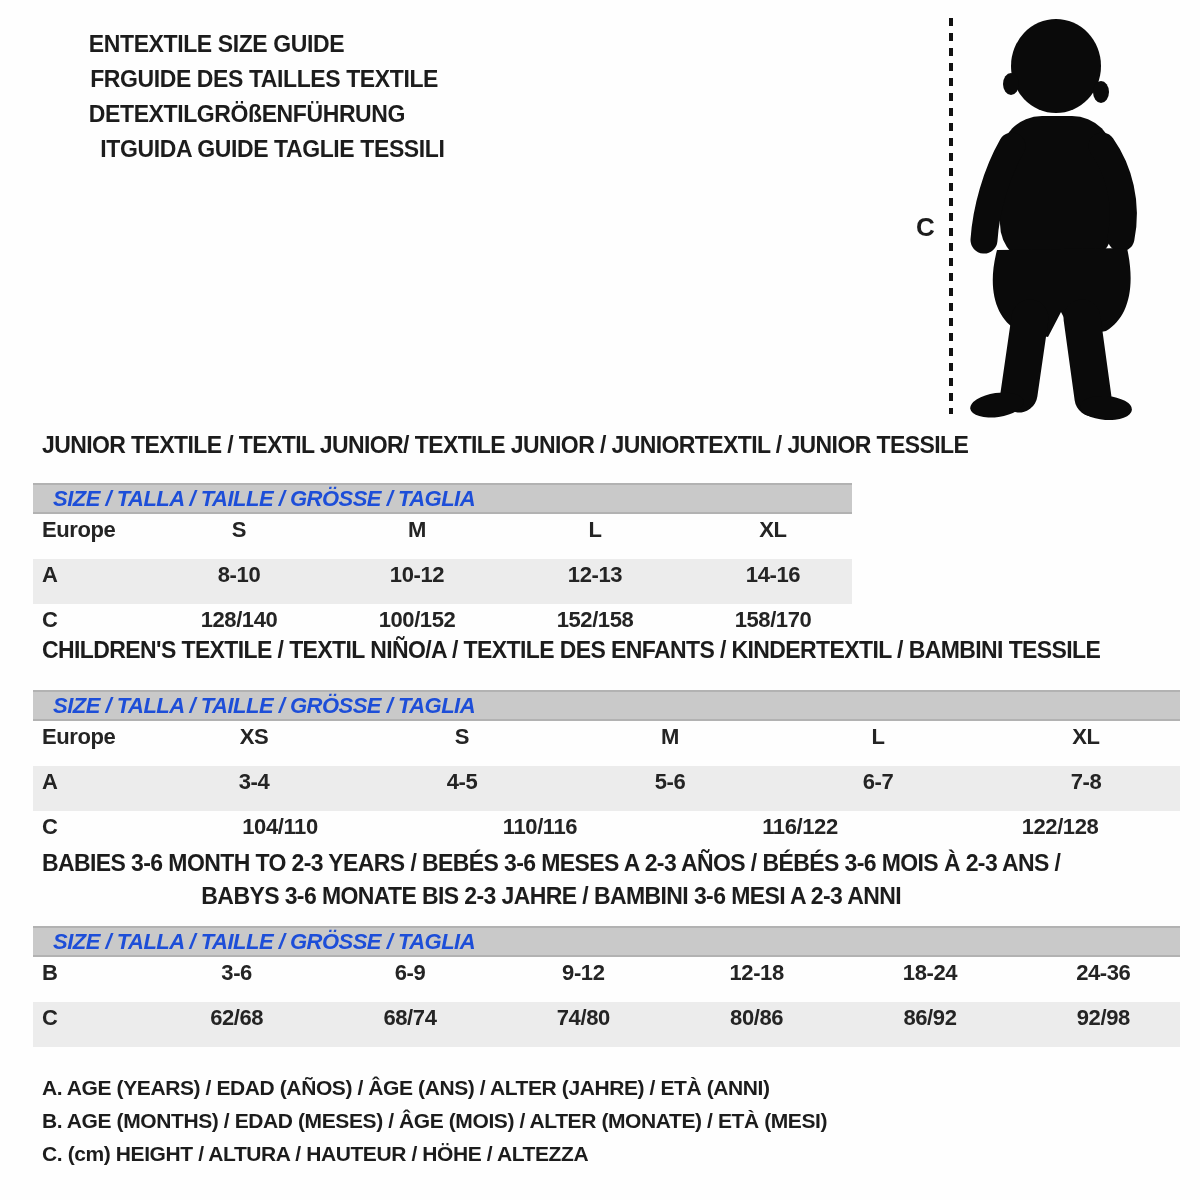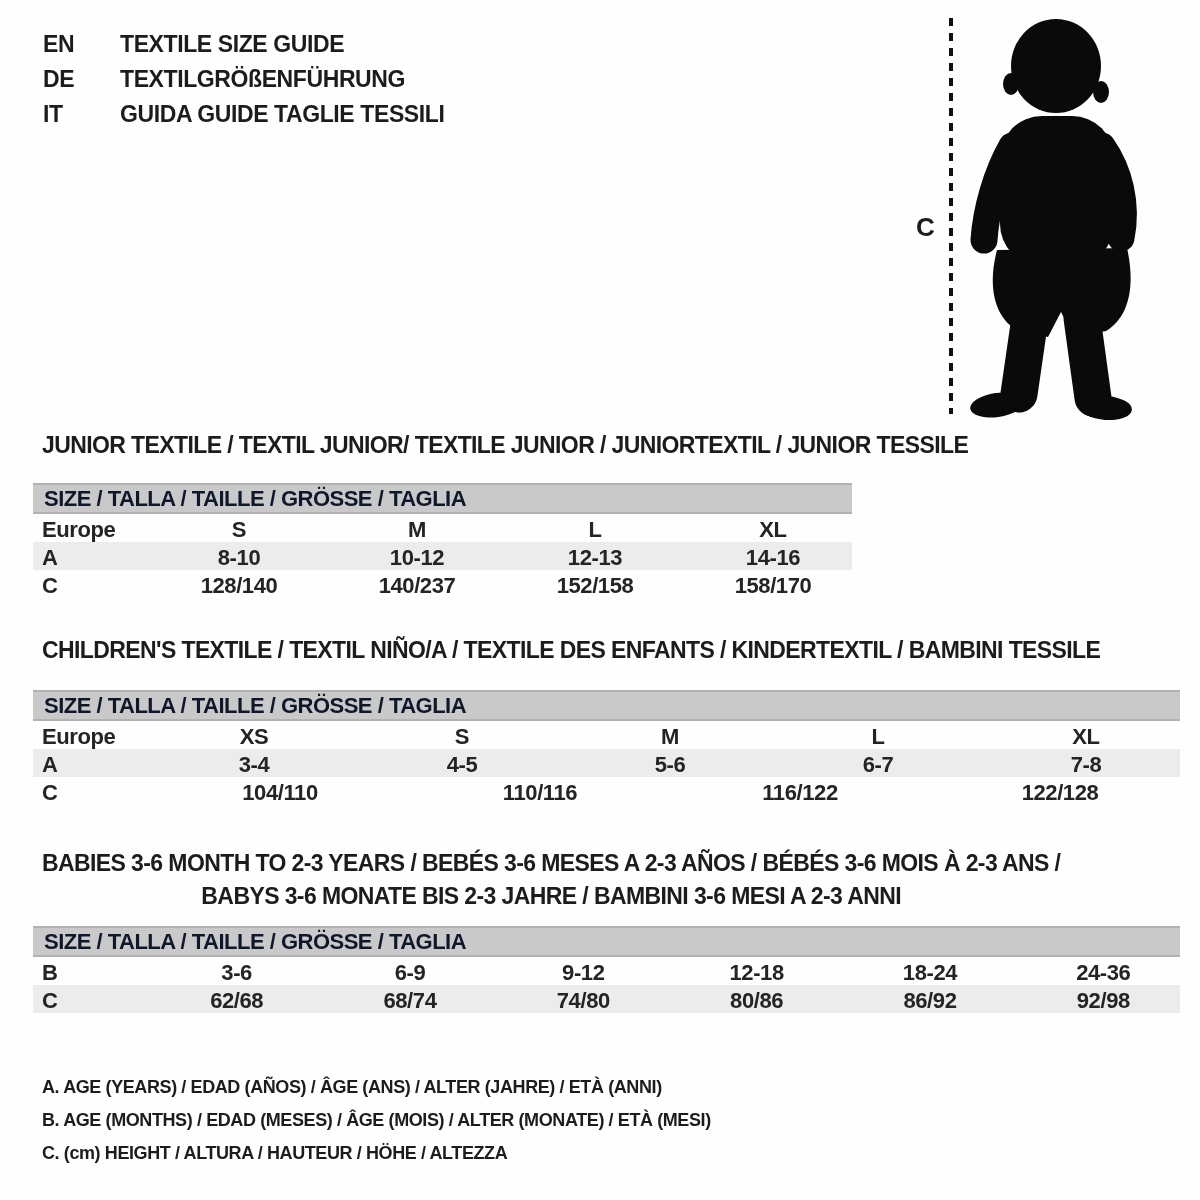--- a/index.html
+++ b/index.html
@@ -4,50 +4,54 @@
 <style>
   html,body{margin:0;padding:0;background:#fff;}
   #canvas{
     position:relative;width:1200px;height:1200px;background:#fefefe;overflow:hidden;
     font-family:"Liberation Sans","DejaVu Sans",sans-serif;
     font-weight:bold;color:#1c1c1c;
   }
   
   .lang-block{position:absolute;left:43px;top:27px;}
   .lang-row{display:flex;font-size:23px;line-height:35px;letter-spacing:-0.4px;}
-  .lang-code{width:77px;}
+  .lang-code{width:77px;text-align:right;}
   
   .figure-svg{position:absolute;left:900px;top:8px;width:260px;height:420px;}
   .measure-label{position:absolute;left:916px;top:212px;font-size:26px;letter-spacing:-0.5px;}
   
   .sec-title{position:absolute;left:42px;font-size:23px;line-height:27px;letter-spacing:-0.6px;white-space:nowrap;}
   .sec-title.two-line{line-height:33px;}
   
   .size-table{position:absolute;left:33px;}
   .size-bar{
     height:27px;background:#c9c9c9;border-top:2px solid #b2b2b2;border-bottom:2px solid #b2b2b2;
-    color:#0f172a;font-size:22px;line-height:27px;padding-left:11px;letter-spacing:-0.5px;
+    color:#1d4ed8;font-size:22px;line-height:27px;padding-left:20px;letter-spacing:-0.5px;font-style:italic;
   }
-  .t-row{display:flex;height:28px;font-size:22px;line-height:32px;letter-spacing:-0.4px;color:#242424;gap:20px;}
+  .t-row{display:flex;height:45px;font-size:22px;line-height:32px;letter-spacing:-0.4px;color:#242424;gap:20px;}
   .t-row.shaded{background:#ececec;}
   .cell-label{width:107px;padding-left:9px;box-sizing:border-box;}
   .cell{flex:1;text-align:center;}
   
   .legend{position:absolute;left:42px;top:1071px;}
-  .legend-line{font-size:18px;line-height:33px;letter-spacing:-0.4px;white-space:nowrap;}
+  .legend-line{font-size:21px;line-height:33px;letter-spacing:-0.4px;white-space:nowrap;}
 </style>
 </head>
 <body>
 
 <div id="canvas">
 
   <div class="lang-block">
     <div class="lang-row">
       <span class="lang-code">EN</span>
       <span>TEXTILE SIZE GUIDE</span>
+    </div>
+    <div class="lang-row">
+      <span class="lang-code">FR</span>
+      <span>GUIDE DES TAILLES TEXTILE</span>
     </div>
     <div class="lang-row">
       <span class="lang-code">DE</span>
       <span>TEXTILGRÖßENFÜHRUNG</span>
     </div>
     <div class="lang-row">
       <span class="lang-code">IT</span>
       <span>GUIDA GUIDE TAGLIE TESSILI</span>
     </div>
   </div>
@@ -92,21 +96,21 @@
     <div class="t-row shaded">
       <div class="cell-label">A</div>
       <div class="cell">8-10</div>
       <div class="cell">10-12</div>
       <div class="cell">12-13</div>
       <div class="cell">14-16</div>
     </div>
     <div class="t-row">
       <div class="cell-label">C</div>
       <div class="cell">128/140</div>
-      <div class="cell">140/237</div>
+      <div class="cell">100/152</div>
       <div class="cell">152/158</div>
       <div class="cell">158/170</div>
     </div>
   </div>
 
   <div class="sec-title" style="top:637px;">CHILDREN'S TEXTILE / TEXTIL NIÑO/A / TEXTILE DES ENFANTS / KINDERTEXTIL / BAMBINI TESSILE</div>
   <div class="size-table" style="top:690px;width:1147px;">
     <div class="size-bar">SIZE / TALLA / TAILLE / GRÖSSE / TAGLIA</div>
     <div class="t-row">
       <div class="cell-label">Europe</div>

